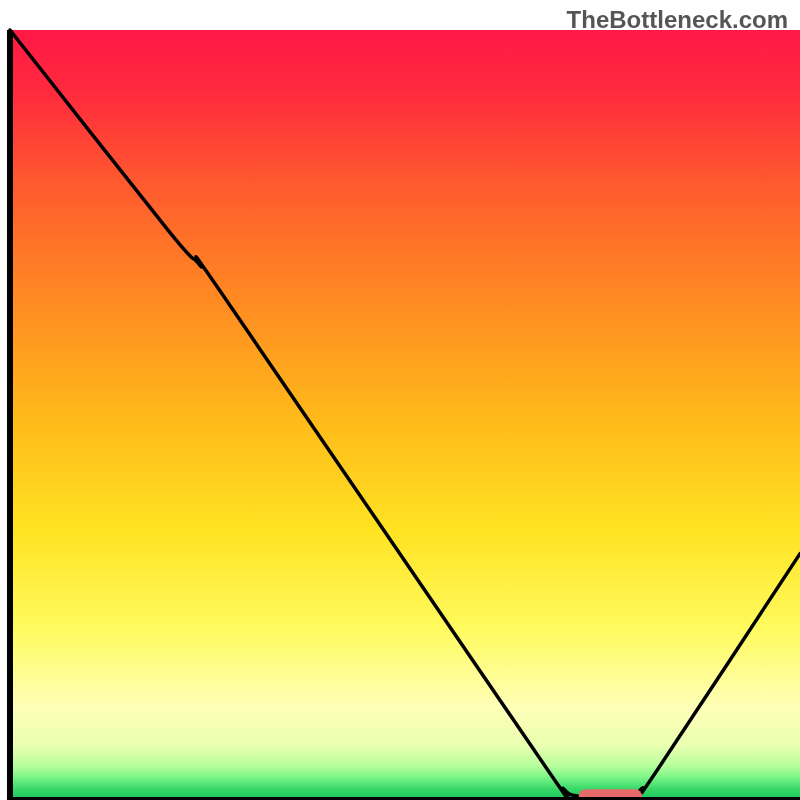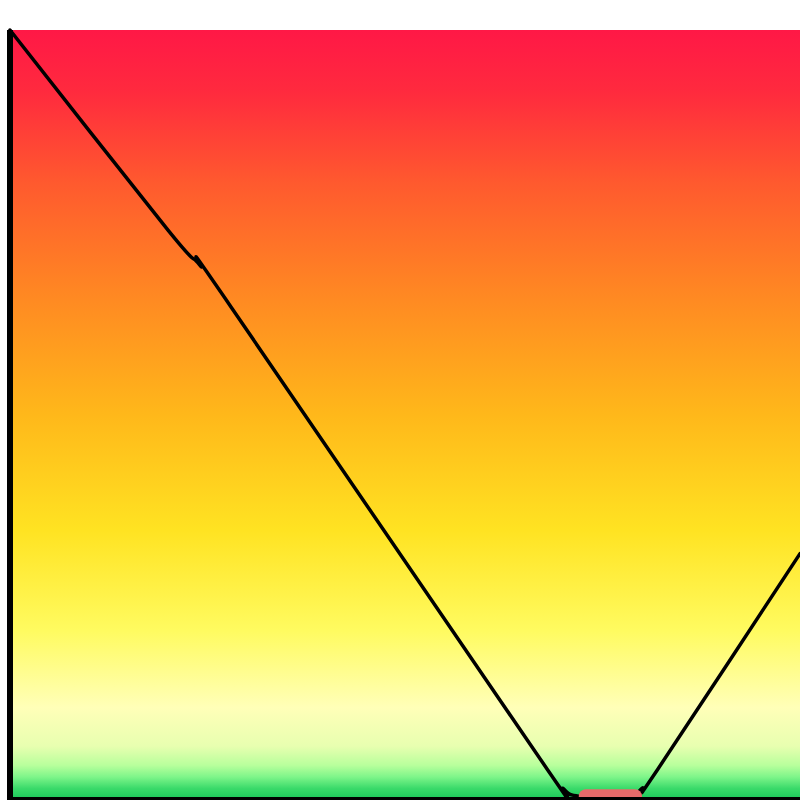--- a/index.html
+++ b/index.html
@@ -13,20 +13,21 @@
     font-weight: bold;
     color: #555;
     z-index: 10;
   }
   svg { display: block; }
 </style>
 </head>
 <body>
 
 <div class="chart-container">
+  <div class="watermark">TheBottleneck.com</div>
   <svg width="800" height="800" viewBox="0 0 800 800">
     <defs>
       <linearGradient id="bg-grad" x1="0" y1="0" x2="0" y2="1">
           <stop offset="0%" stop-color="#ff1846"></stop>
           <stop offset="8%" stop-color="#ff2a3e"></stop>
           <stop offset="20%" stop-color="#ff5a2e"></stop>
           <stop offset="35%" stop-color="#ff8a22"></stop>
           <stop offset="50%" stop-color="#ffb81a"></stop>
           <stop offset="65%" stop-color="#ffe322"></stop>
           <stop offset="78%" stop-color="#fffb60"></stop>

